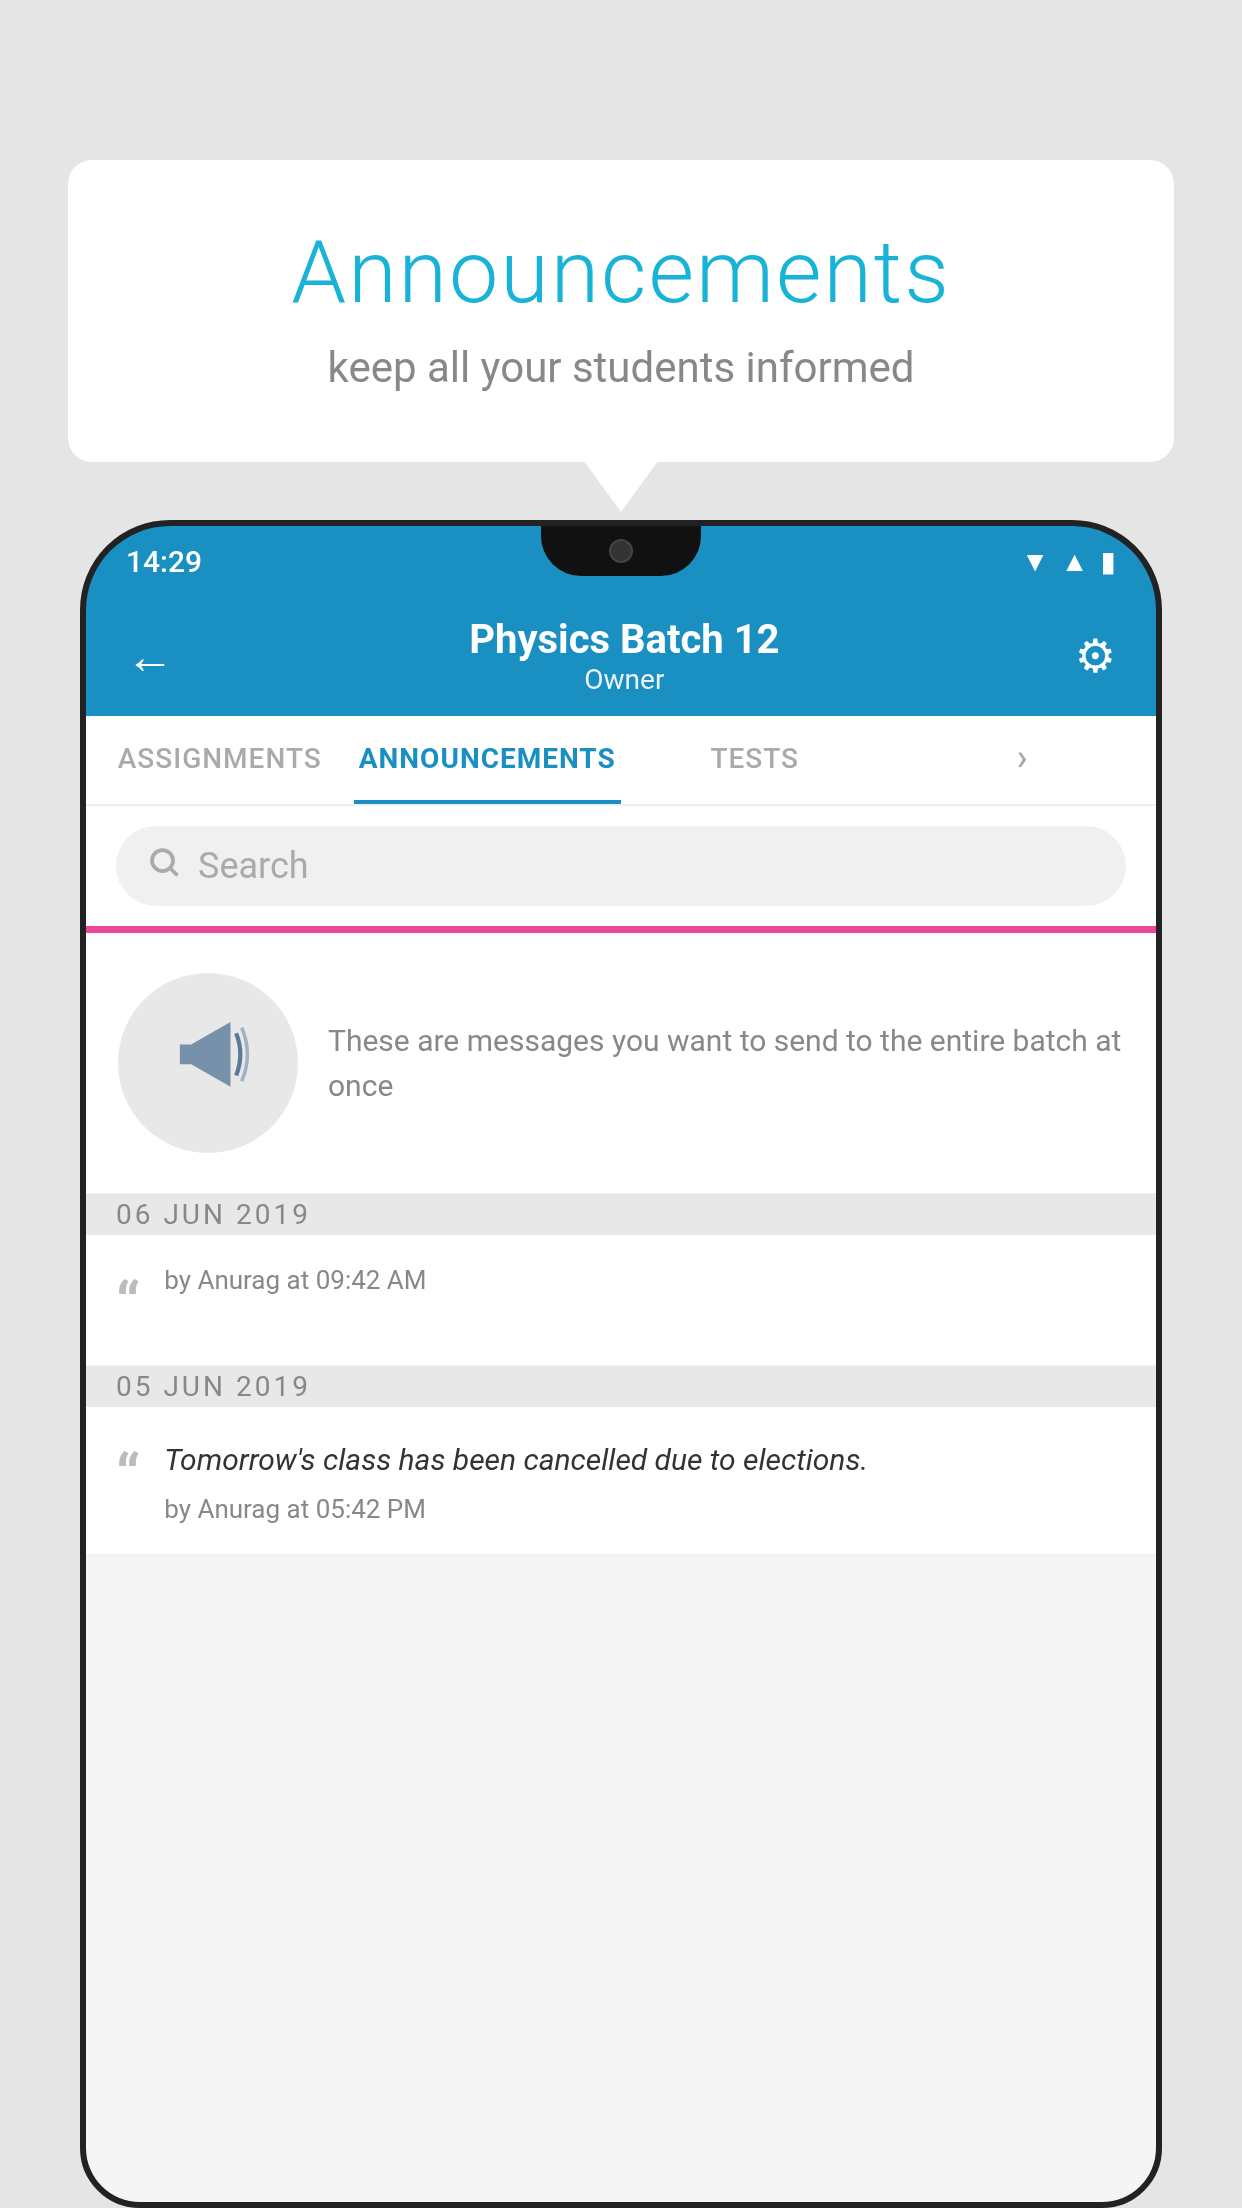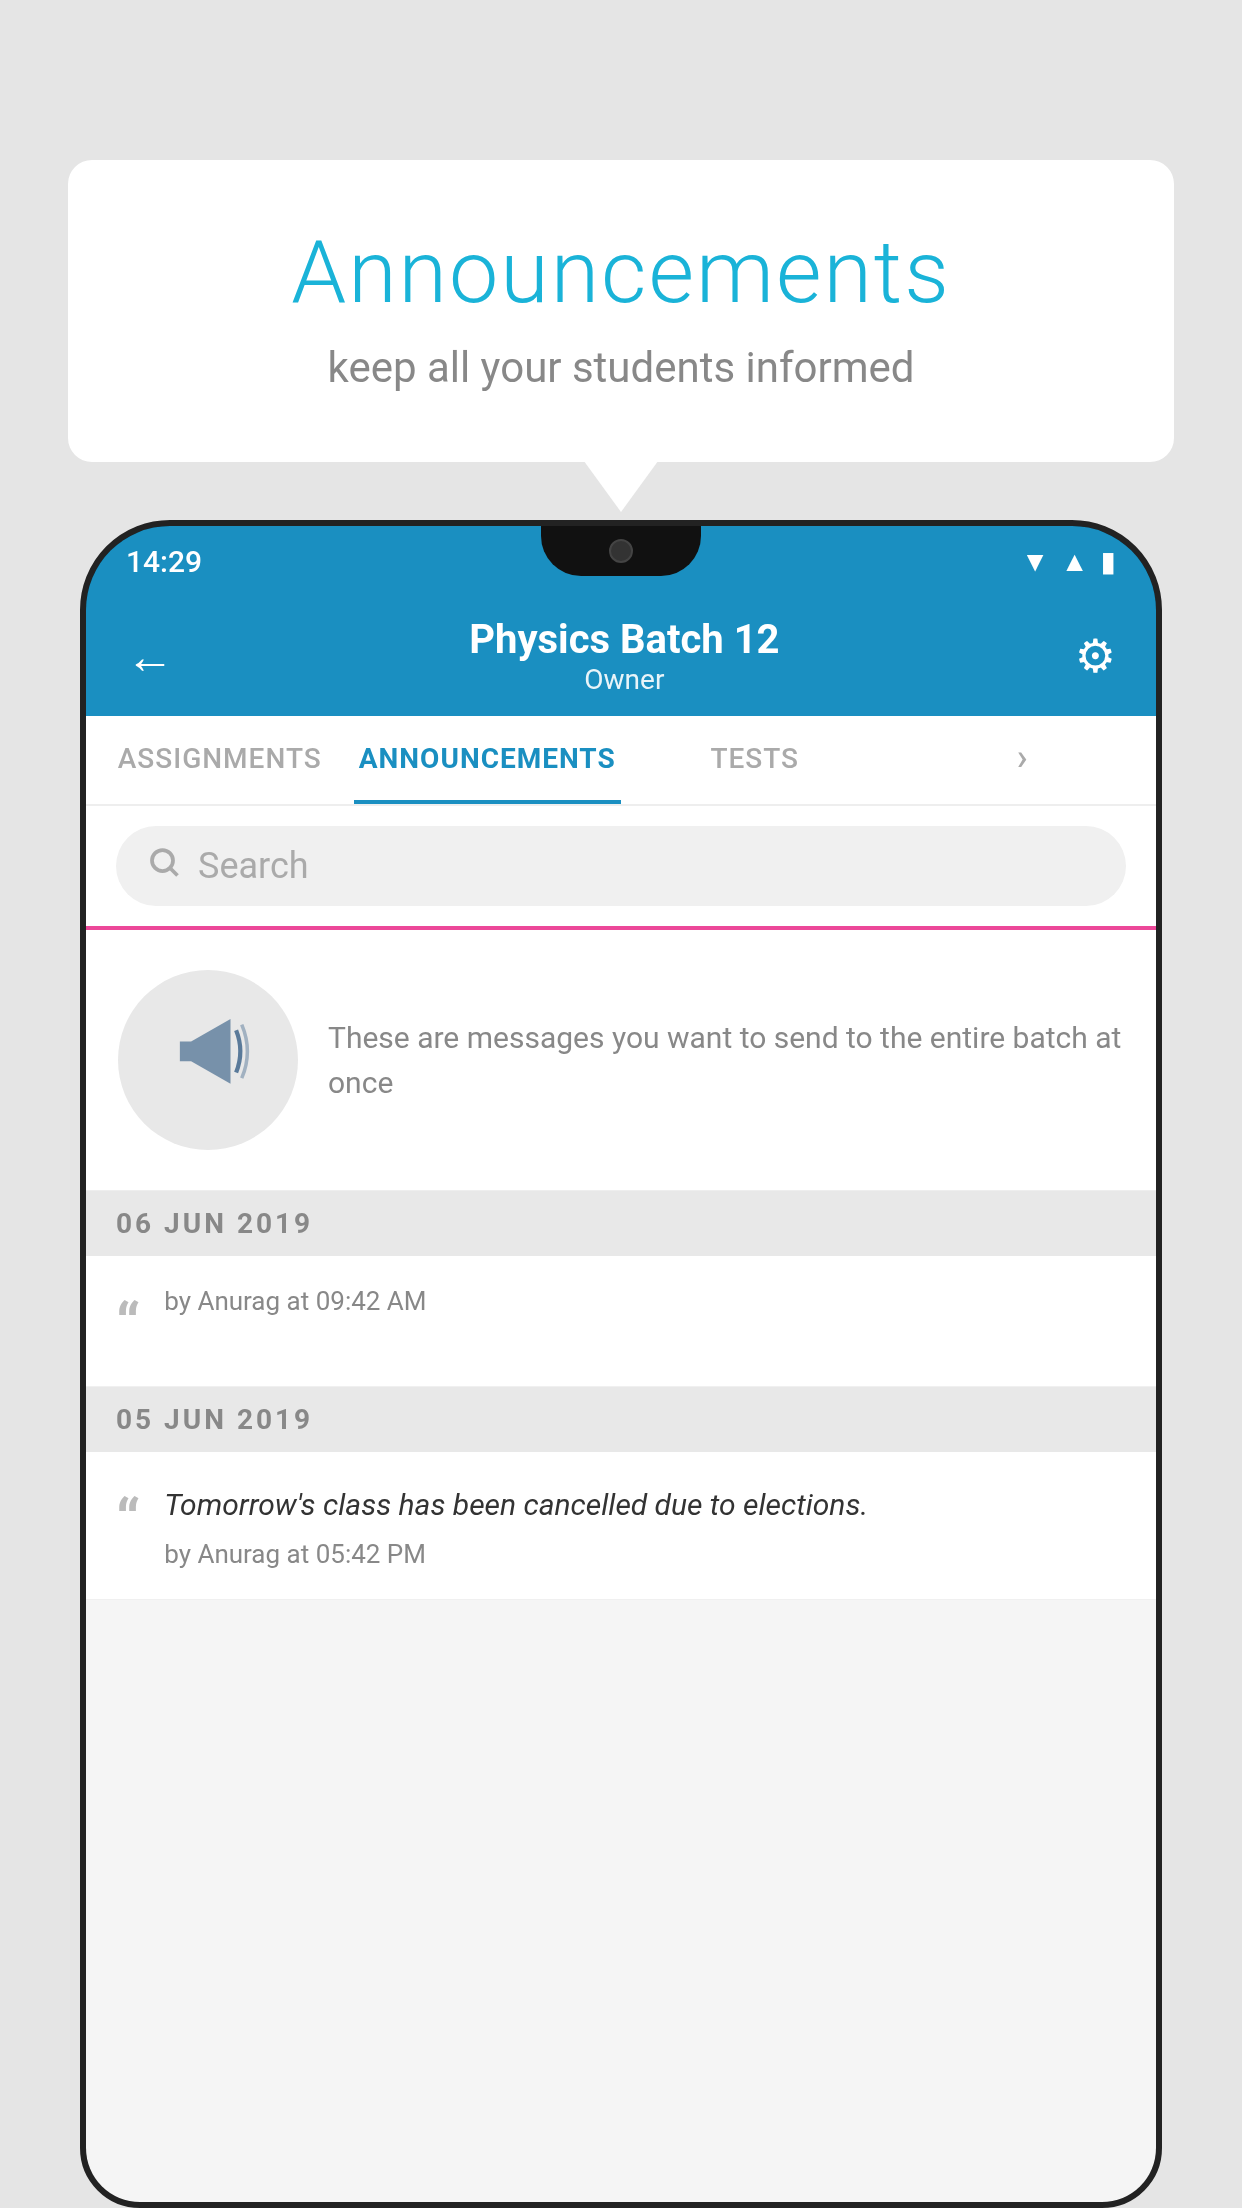--- a/index.html
+++ b/index.html
@@ -189,21 +189,21 @@
     .content-area {
       background: #f5f5f5;
       overflow-y: auto;
       height: calc(100% - 280px);
     }
 
     
     .search-bar-container {
       background: white;
       padding: 20px 30px;
-      border-bottom: 4px solid #ec4899;
+      border-bottom: 7px solid #ec4899;
     }
 
     .search-bar {
       background: #f0f0f0;
       border-radius: 40px;
       height: 80px;
       display: flex;
       align-items: center;
       padding: 0 30px;
       gap: 16px;
@@ -265,24 +265,24 @@
       font-size: 32px;
       font-weight: 500;
       cursor: pointer;
       text-align: center;
       width: fit-content;
     }
 
     
     .date-header {
       background: #e8e8e8;
-      padding: 16px 30px;
+      padding: 4px 30px;
       color: #888;
       font-size: 28px;
-      font-weight: 700;
+      font-weight: 400;
       letter-spacing: 3px;
       text-transform: uppercase;
     }
 
     
     .announcement-item {
       background: white;
       padding: 30px 30px;
       display: flex;
       align-items: flex-start;

